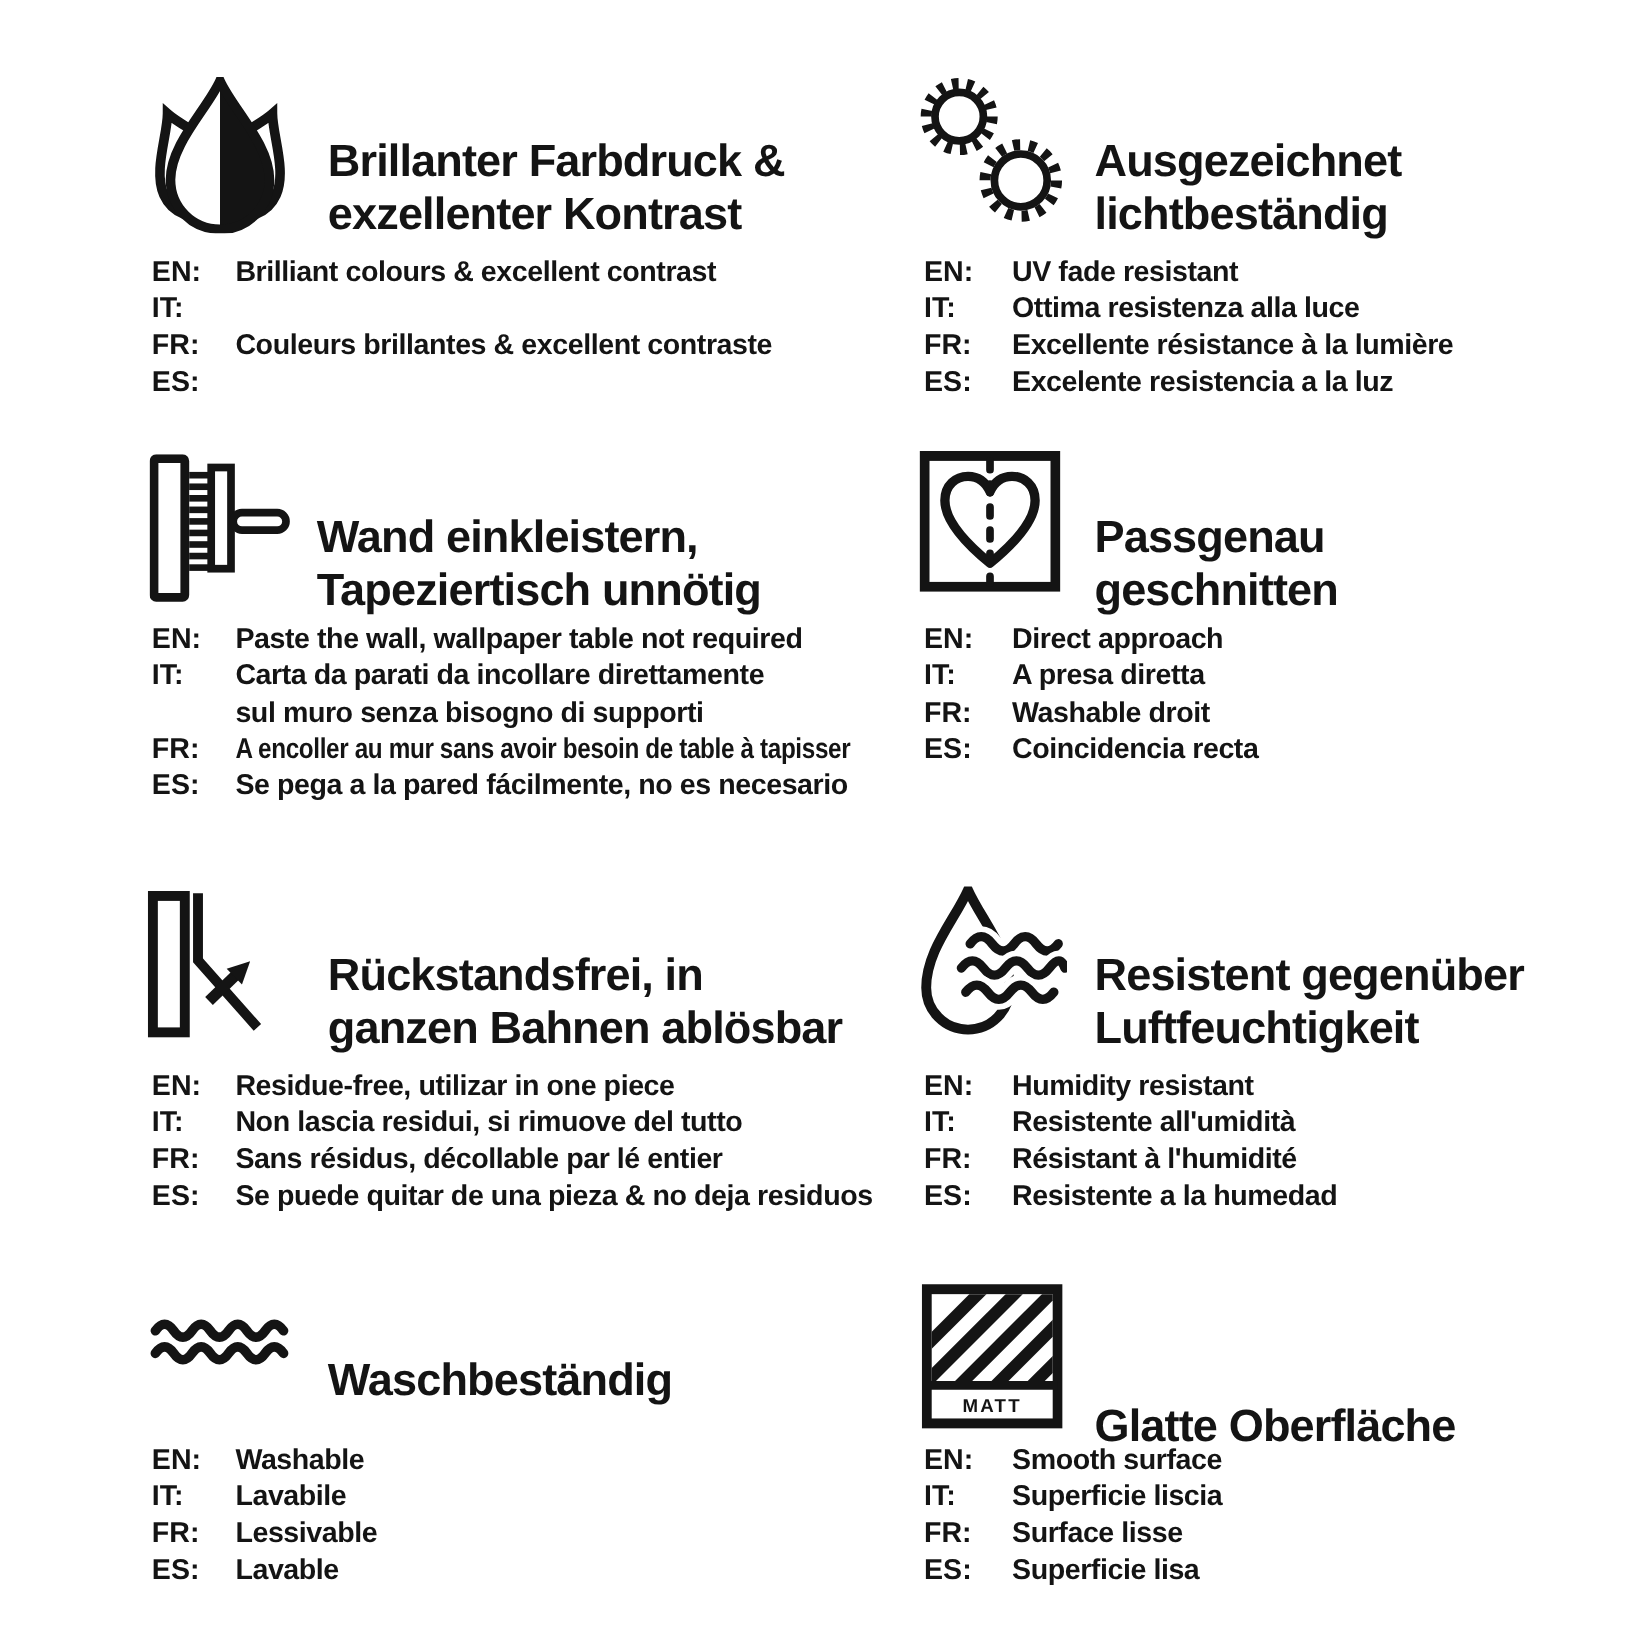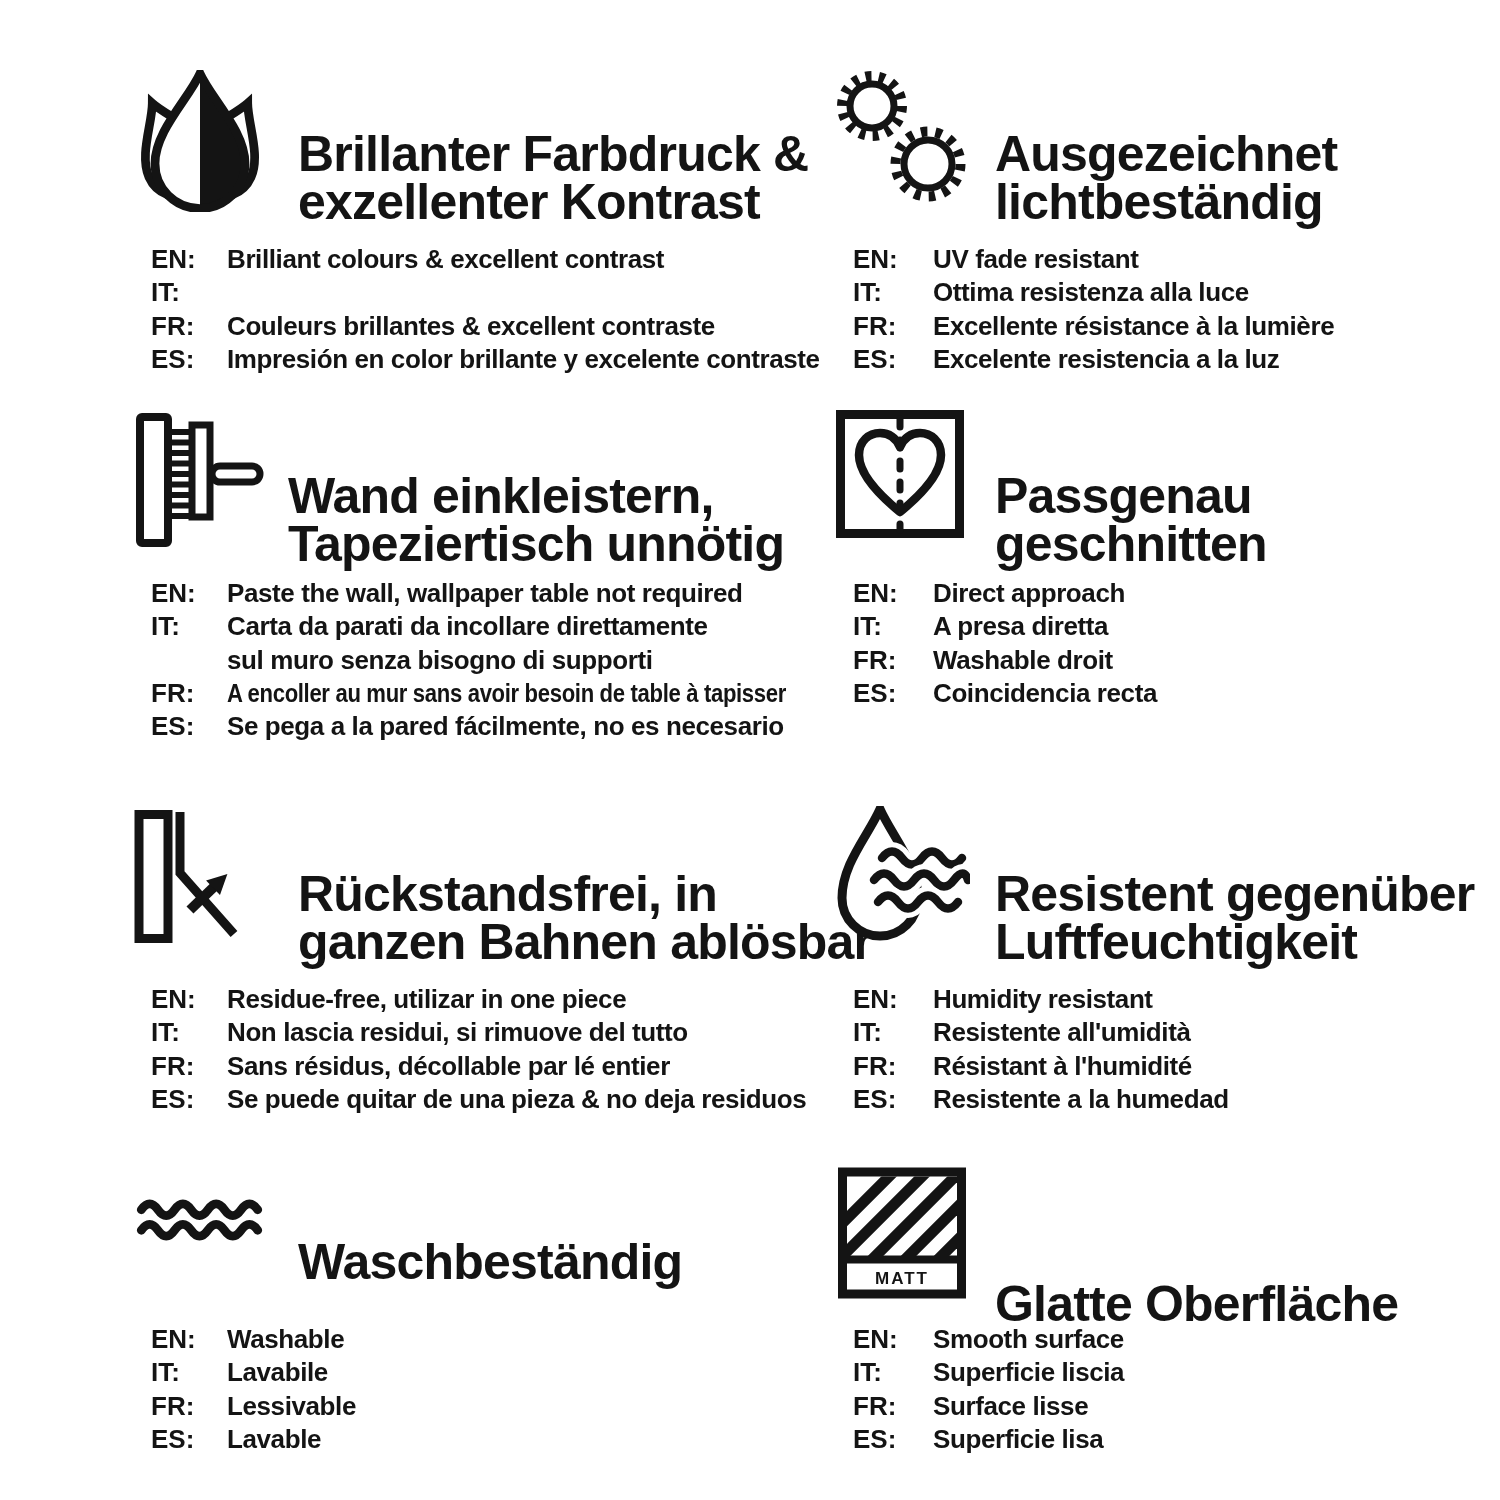--- a/index.html
+++ b/index.html
@@ -3,23 +3,23 @@
 <meta charset="utf-8">
 <style>
   html,body{margin:0;padding:0}
   body{
     width:1500px;height:1500px;position:relative;overflow:hidden;
     background:#ffffff;color:#141414;
     font-family:"Liberation Sans", sans-serif;
   }
   .abs{position:absolute}
   .icon svg{display:block;width:100%;height:100%}
-  .title{font-weight:700;font-size:50px;line-height:48px;letter-spacing:-0.8px;white-space:nowrap}
+  .title{font-weight:700;font-size:41px;line-height:48px;letter-spacing:-0.8px;white-space:nowrap}
   .title span{display:block}
-  .langs{list-style:none;margin:16px;padding:0}
+  .langs{list-style:none;margin:3px;padding:0}
   .row{display:flex;height:33.3px;align-items:center;white-space:nowrap}
   .lab{font-weight:700;font-size:26px;width:76px;flex:none}
   .rowR .lab{width:80px}
   .txt{font-weight:600;font-size:26px;letter-spacing:-0.4px}
   .squeeze{display:inline-block;transform:scaleX(0.85);transform-origin:0 50%}
 
   
   .i1{left:134px;top:70px;width:132px;height:142px}
   .i2{left:836px;top:68px;width:130px;height:134px}
   .i3{left:136px;top:413px;width:130px;height:135px}
@@ -70,21 +70,20 @@
     </li>
   <li class="row">
       <span class="lab">IT:</span>
     </li>
   <li class="row">
       <span class="lab">FR:</span>
       <span class="txt">Couleurs brillantes &amp; excellent contraste</span>
     </li>
   <li class="row">
       <span class="lab">ES:</span>
-      <span class="txt">Impresión en color brillante y excelente contraste</span>
     </li>
 </ul>
 
 <div class="abs icon i2">
   <svg viewBox="0 0 130 134">
     <circle cx="36" cy="38" r="22" fill="none" stroke="#141414" stroke-width="7"></circle>
     <circle cx="36" cy="38" r="30" fill="none" stroke="#141414" stroke-width="10" stroke-dasharray="6 7.46"></circle>
     <circle cx="92" cy="96" r="24" fill="none" stroke="#141414" stroke-width="7"></circle>
     <circle cx="92" cy="96" r="32.5" fill="none" stroke="#141414" stroke-width="10" stroke-dasharray="6.5 8.08"></circle>
   </svg>

